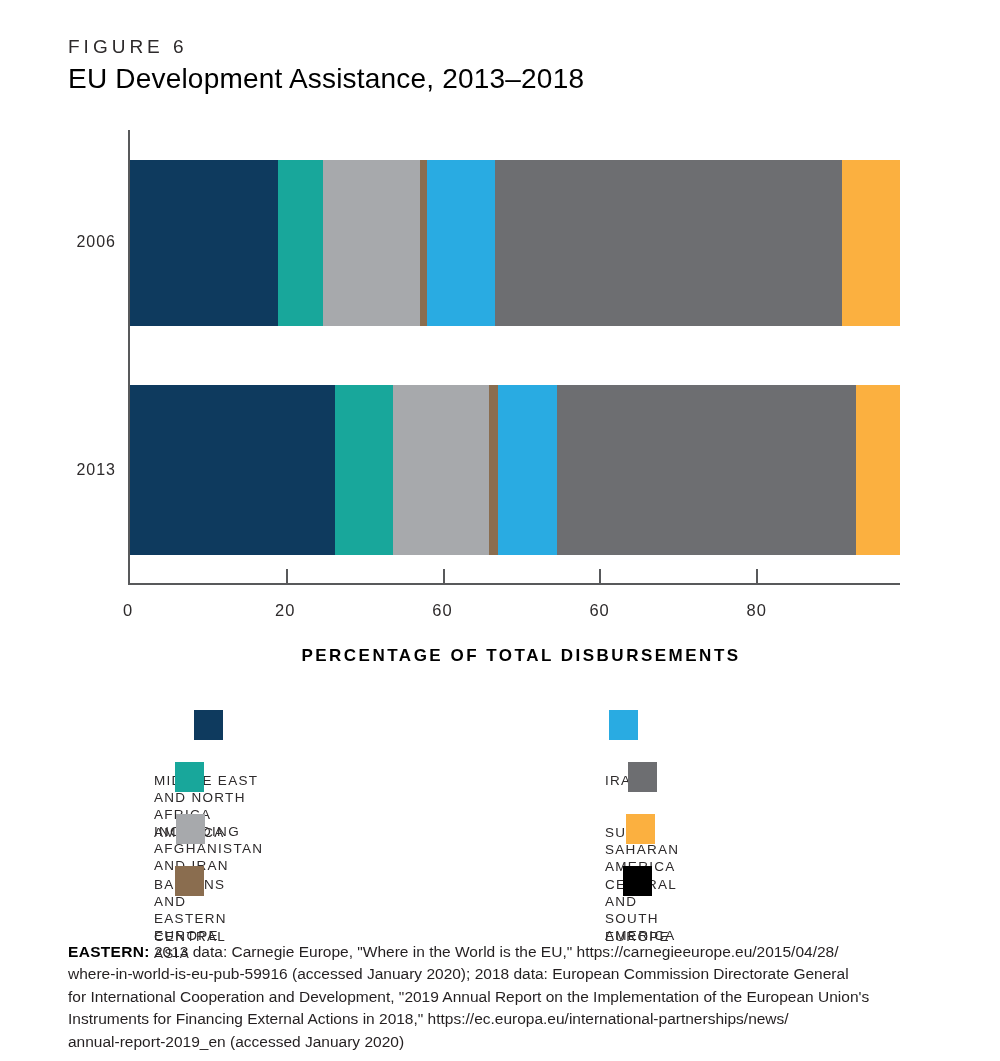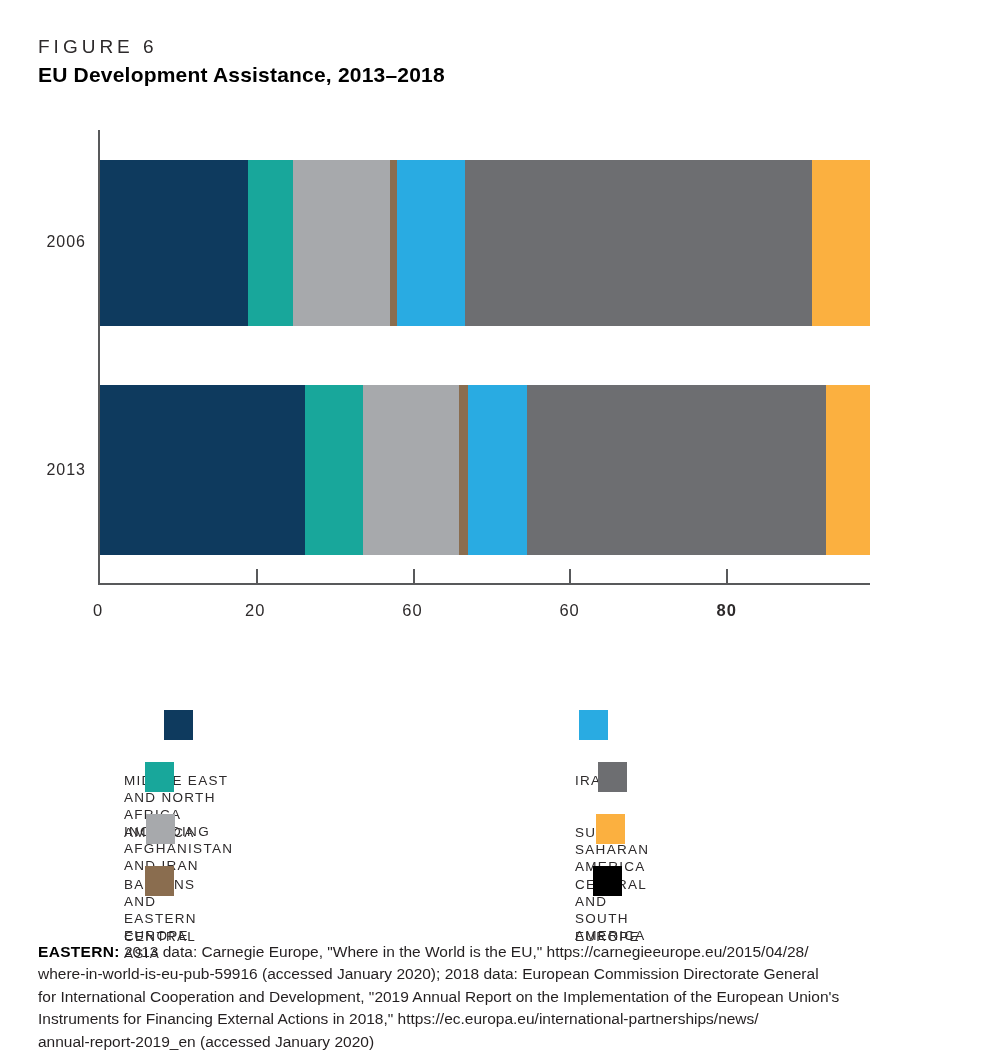--- a/index.html
+++ b/index.html
@@ -4,30 +4,31 @@
 <style>
   html, body { margin: 0; padding: 0; background: #ffffff; }
   #page {
     position: relative;
     width: 870px;
     height: 1061px;
     background: #ffffff;
     font-family: "Liberation Sans", sans-serif;
     color: #231f20;
     overflow: hidden;
+    margin-left: 30px;
   }
 
   
   .fig-label {
     position: absolute; left: 38px; top: 36px;
     font-size: 19px; font-weight: 400; letter-spacing: 4px; color: #2d2a2b;
   }
   .fig-title {
     position: absolute; left: 38px; top: 63px;
-    font-size: 21px; font-weight: 700; letter-spacing: 0.2px; color: #000000; text-align: right;
+    font-size: 28px; font-weight: 400; letter-spacing: 0.2px; color: #000000; text-align: right;
   }
 
   
   .plot {
     position: absolute; left: 98px; top: 130px;
     width: 786px; height: 455px;
     border-left: 2px solid #58595b;
     border-bottom: 2px solid #58595b;
     box-sizing: border-box;
   }
@@ -125,24 +126,25 @@
         <div class="tick" style="left: calc(80% - 1px);"></div>
         <div class="tick" style="left: calc(100% - 1px);"></div>
       </div>
   </div>
 
   <div class="x-tick-labels" id="xTickLabels">
       <div class="x-tick-label" style="left: 0%;">0</div>
       <div class="x-tick-label" style="left: 20%;">20</div>
       <div class="x-tick-label" style="left: 40%;">60</div>
       <div class="x-tick-label" style="left: 60%;">60</div>
-      <div class="x-tick-label" style="left: 80%; font-weight: bold;">80</div>
+      <div class="x-tick-label" style="left: 80%;">80</div>
       <div class="x-tick-label" style="left: 100%;">100</div>
     </div>
 
+  <div class="x-axis-title">PERCENTAGE OF TOTAL DISBURSEMENTS</div>
 
   <div class="legend-col legend-col-1" id="legendCol1">
       <div class="legend-item">
         <span class="legend-swatch" style="background: rgb(14, 58, 94);"></span>
         <span class="legend-label">MIDDLE EAST AND NORTH AFRICA
 INCLUDING AFGHANISTAN AND IRAN</span>
       </div>
       <div class="legend-item">
         <span class="legend-swatch" style="background: rgb(24, 167, 155);"></span>
         <span class="legend-label">AMERICA</span>

